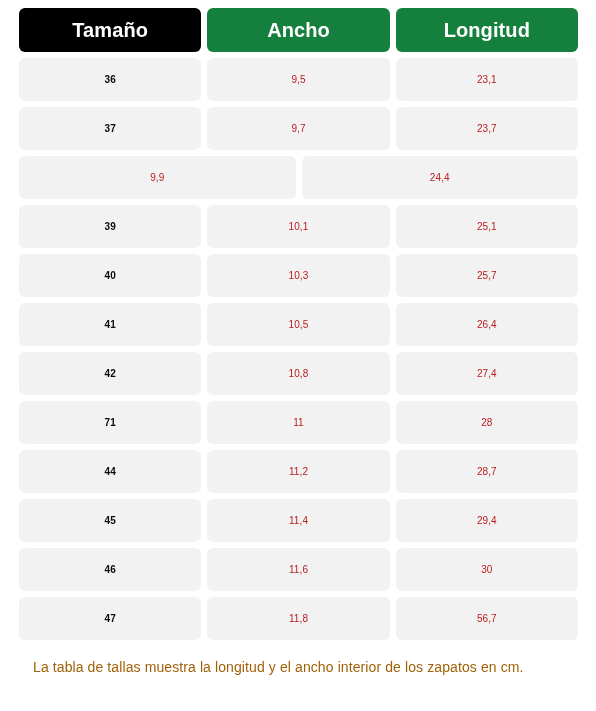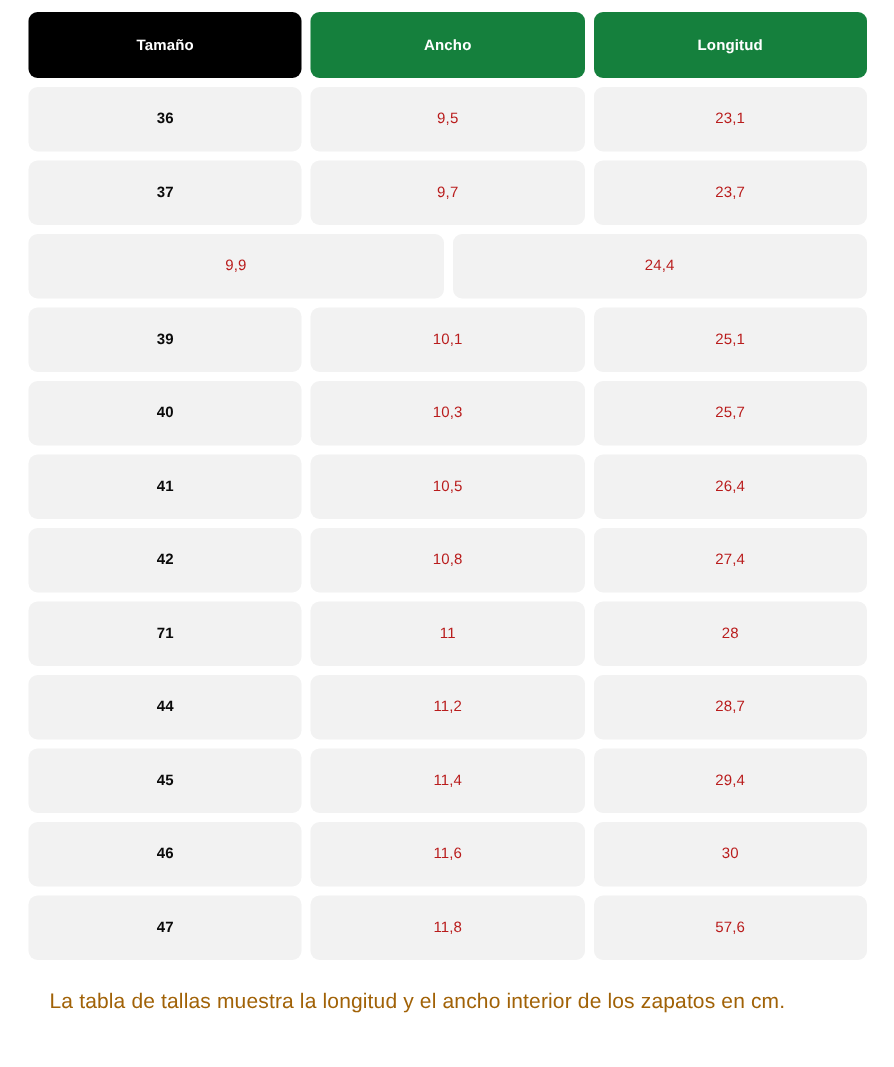--- a/index.html
+++ b/index.html
@@ -41,21 +41,21 @@
     justify-content: center;
     box-sizing: border-box;
     font-size: 10px;
     letter-spacing: 0.1px;
   }
 
   
   .header-row .cell {
     font-weight: bold;
     color: #ffffff;
-    font-size: 10px;
+    font-size: 20px;
   }
   .cell.head-dark {
     background: #000000;
   }
   .cell.head-green {
     background: #15803d;
   }
 
   
   .body-row .cell {
@@ -155,20 +155,20 @@
 
     <div class="row body-row">
       <div class="cell col-size">46</div>
       <div class="cell col-val">11,6</div>
       <div class="cell col-val">30</div>
     </div>
 
     <div class="row body-row">
       <div class="cell col-size">47</div>
       <div class="cell col-val">11,8</div>
-      <div class="cell col-val">57,6</div>
+      <div class="cell col-val">56,7</div>
     </div>
 
   </div>
 
   <p class="table-caption">La tabla de tallas muestra la longitud y el ancho interior de los zapatos en cm.</p>
 
 </div>
 
 </body></html>

